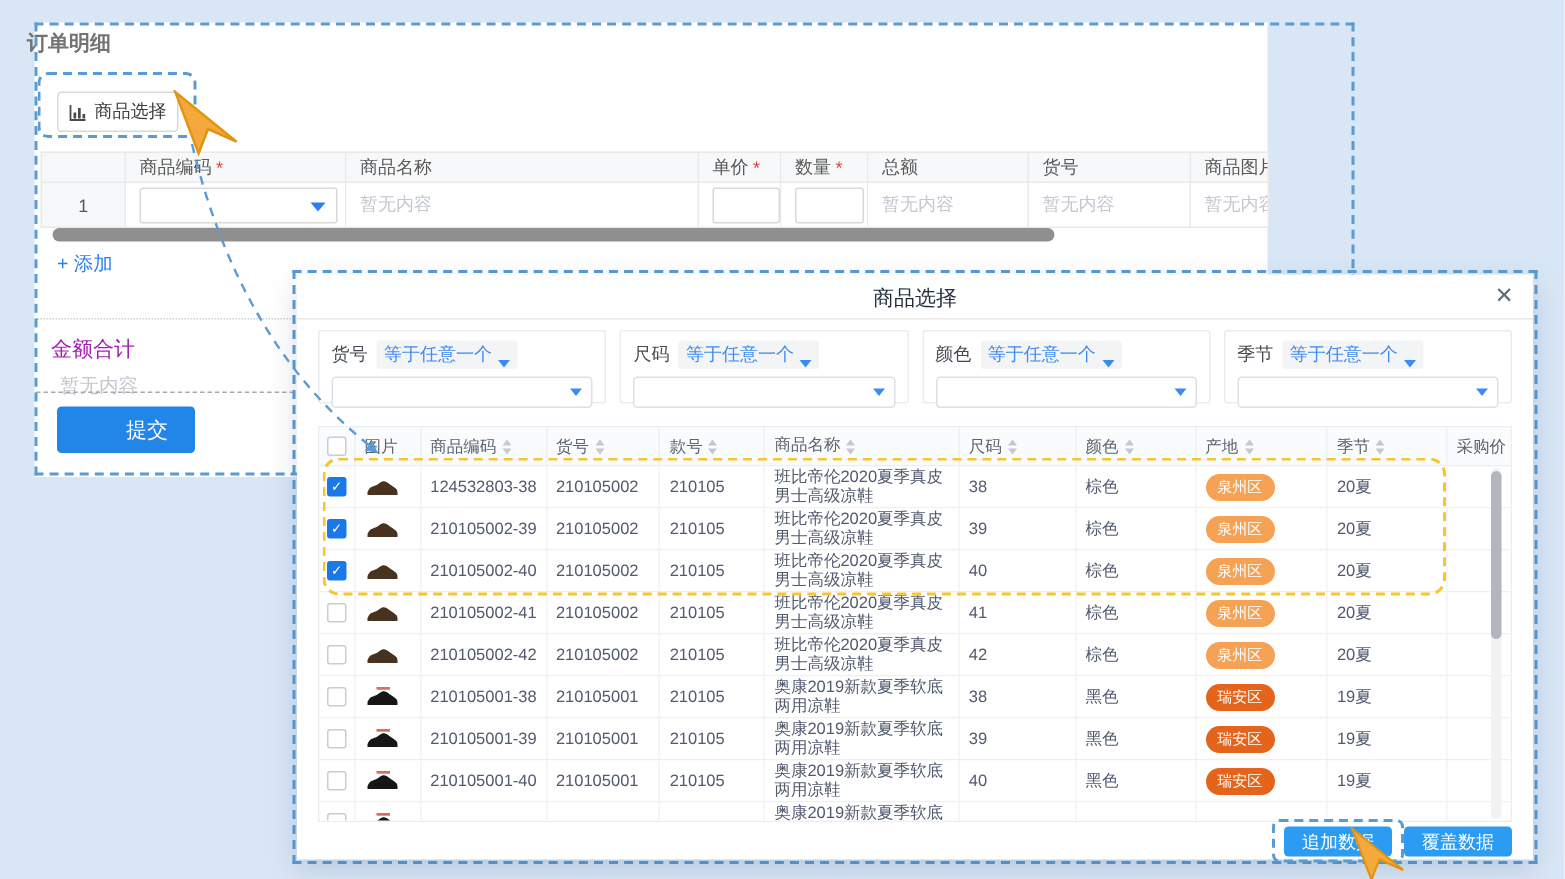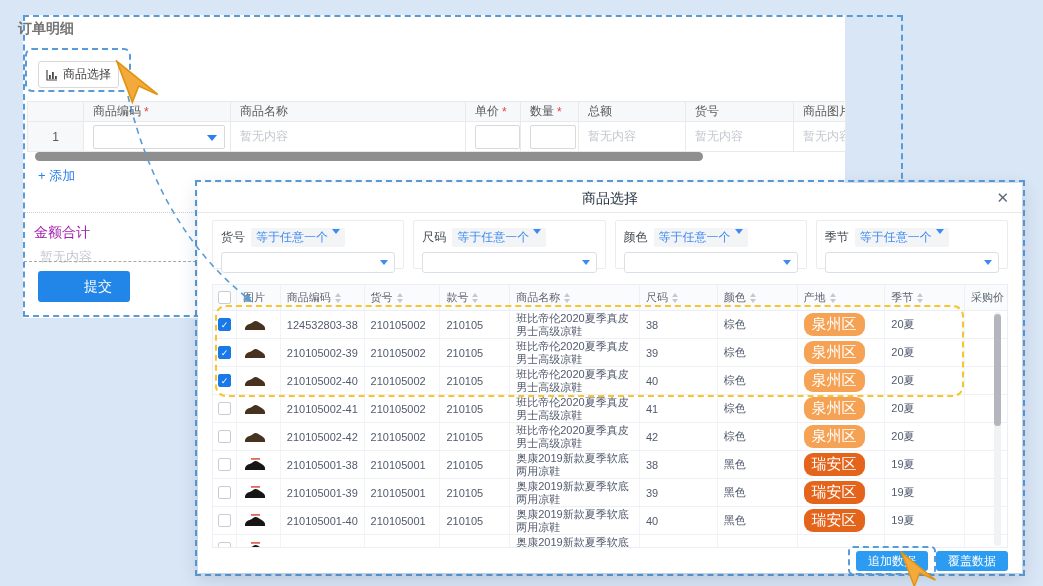--- a/index.html
+++ b/index.html
@@ -50,21 +50,21 @@
 
   
   .modal { left: 198px; top: 183px; width: 824px; height: 390px; background: #fff; z-index: 10;
            box-shadow: 0 6px 18px rgba(30,60,110,.18); }
   .modal-head { position: relative; height: 30px; border-bottom: 1px solid #e8e8e8; }
   .modal-title { text-align: center; line-height: 30px; font-size: 14px; color: #1f2d3d; }
   .modal-close { position: absolute; right: 13px; top: 0; line-height: 30px; font-size: 15px; color: #5f6b7a; cursor: pointer; }
   .filter-row { position: absolute; left: 14px; top: 37px; width: 796px; display: flex; gap: 9px; }
   .fbox { flex: 1; height: 49px; border: 1px solid #ececec; border-radius: 2px; padding: 6px 8px; background: #fff; }
   .fbox .flabel { font-size: 12px; color: #454b52; }
-  .fchip { display: inline-flex; align-items: flex-start; gap: 4px; margin-left: 6px; background: #f3f4f6;
+  .fchip { display: inline-flex; align-items: flex-end; gap: 4px; margin-left: 6px; background: #f3f4f6;
            border-radius: 2px; padding: 1px 5px; font-size: 12px; color: #3d8af2; cursor: pointer; }
   .caret-sm { width: 0; height: 0; border-left: 4px solid transparent; border-right: 4px solid transparent; border-top: 5px solid #3d8af2; }
   .fselect { position: relative; margin-top: 5px; height: 21px; border: 1px solid #dcdfe6; border-radius: 3px; background: #fff; cursor: pointer; }
   .fselect .caret { position: absolute; right: 6px; top: 7px; width: 0; height: 0;
                     border-left: 4px solid transparent; border-right: 4px solid transparent; border-top: 5px solid #3d8af2; }
 
   
   .ptable { position: absolute; left: 14px; top: 101px; width: 796px; height: 264px; overflow: hidden;
             border: 1px solid #ebeef5; font-size: 11px; color: #515a6e; }
   .mhead { display: flex; height: 26px; background: #fafbfc; border-bottom: 1px solid #ebeef5; }
@@ -84,21 +84,21 @@
   .c-season { width: 80px; }
   .c-price { width: 42px; border-right: none !important; }
   .sort { display: inline-flex; flex-direction: column; gap: 2px; margin-left: 4px; }
   .sort i { width: 0; height: 0; border-left: 3px solid transparent; border-right: 3px solid transparent; }
   .sort .up { border-bottom: 4px solid #c5c8ce; }
   .sort .dn { border-top: 4px solid #c5c8ce; }
   .cb { width: 13px; height: 13px; border: 1px solid #c9ccd4; border-radius: 2px; background: #fff;
         display: flex; align-items: center; justify-content: center; font-size: 9px; color: #fff; cursor: pointer; }
   .cb.checked { background: #1a79e8; border-color: #1a79e8; }
   .badge { display: inline-block; min-width: 46px; text-align: left; padding: 2px 8px; border-radius: 9px;
-           color: #fff; font-size: 15px; white-space: nowrap; }
+           color: #fff; font-size: 10px; white-space: nowrap; }
   .vtrack { left: 994px; top: 312px; width: 7px; height: 234px; background: #f1f2f4; border-radius: 4px; z-index: 12; }
   .vthumb { left: 994px; top: 314px; width: 7px; height: 112px; background: #b3b7bd; border-radius: 4px; z-index: 13; cursor: pointer; }
   .foot-btn { position: absolute; top: 368px; width: 72px; height: 20px; background: #2b9cf2; color: #fff;
               font-size: 12px; border-radius: 3px; display: flex; align-items: center; justify-content: center; cursor: pointer; }
   .btn-append { left: 658px; } .btn-overwrite { left: 738px; }
 </style>
 </head>
 <body>
 
 <div class="stage">

